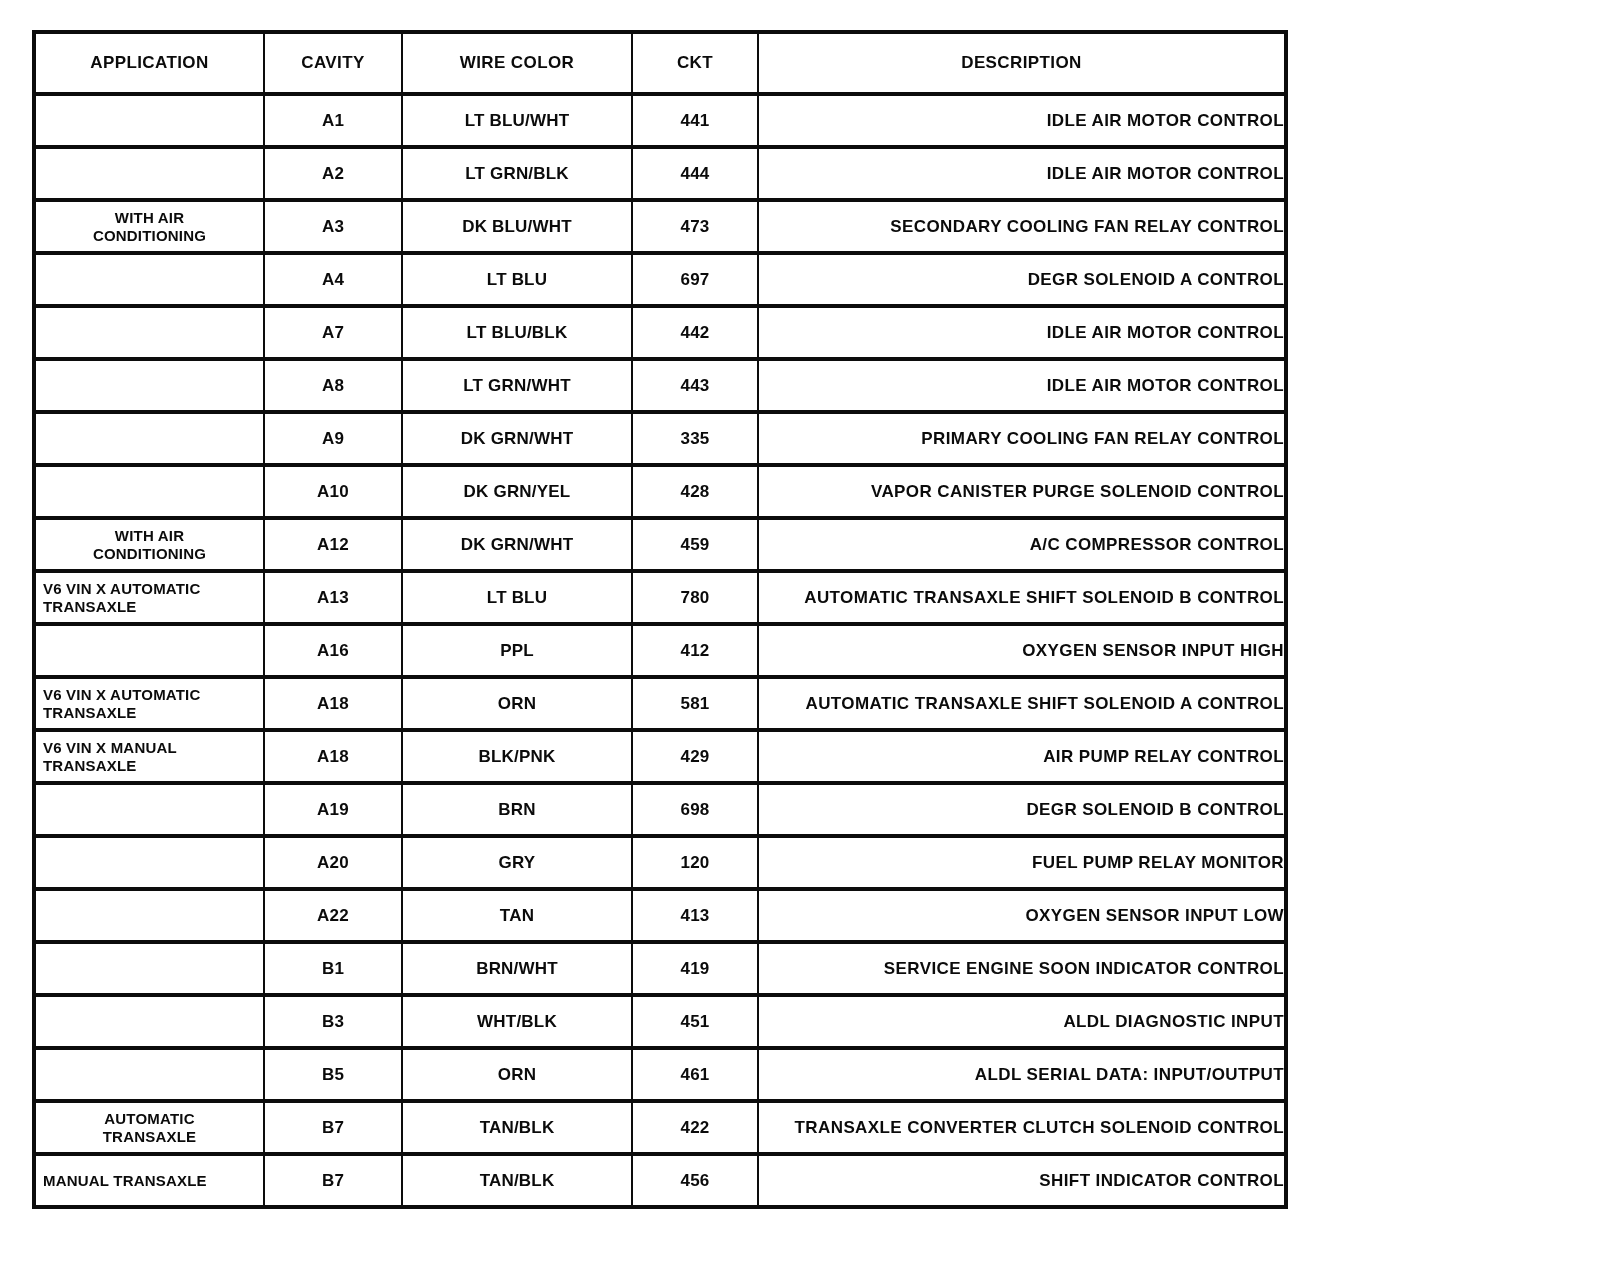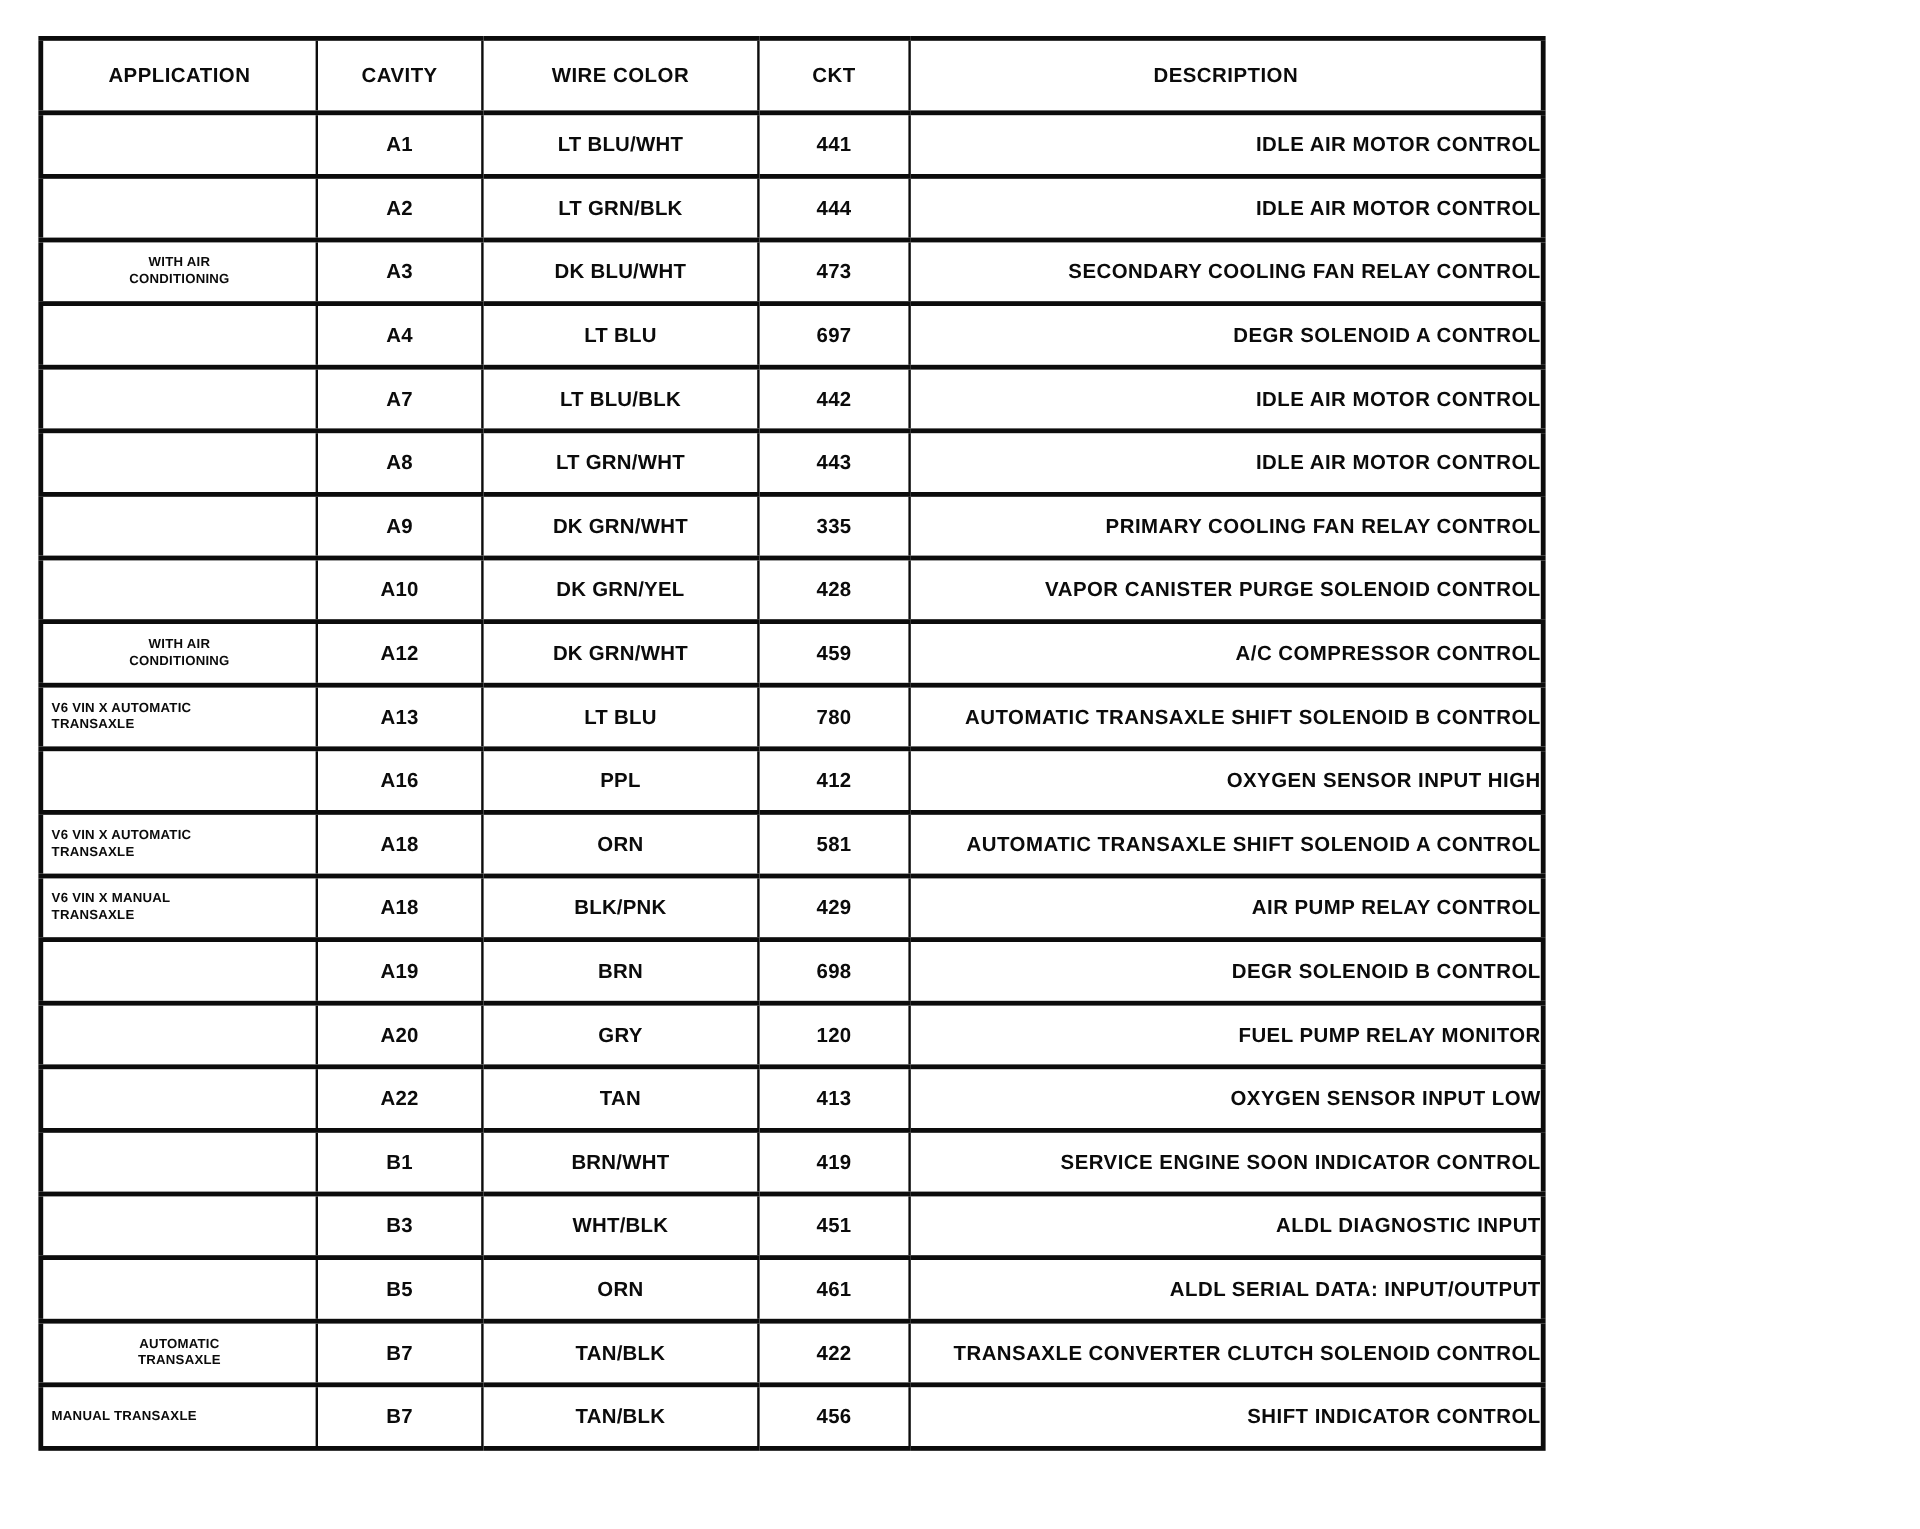--- a/index.html
+++ b/index.html
@@ -56,21 +56,21 @@
     vertical-align: middle;
   }
   .ecm-table td {
     font-size: 17px;
     font-weight: 700;
     letter-spacing: 0.2px;
     vertical-align: middle;
     text-align: center;
   }
   .ecm-table td.app {
-    font-size: 11px;
+    font-size: 15px;
     line-height: 1.2;
     white-space: pre-line;
     text-align: center;
     padding: 0 4px;
   }
   .ecm-table td.app.left { text-align: left; padding-left: 7px; }
   .ecm-table td.desc {
     text-align: right;
     padding-left: 16px;
     letter-spacing: 0.4px;

